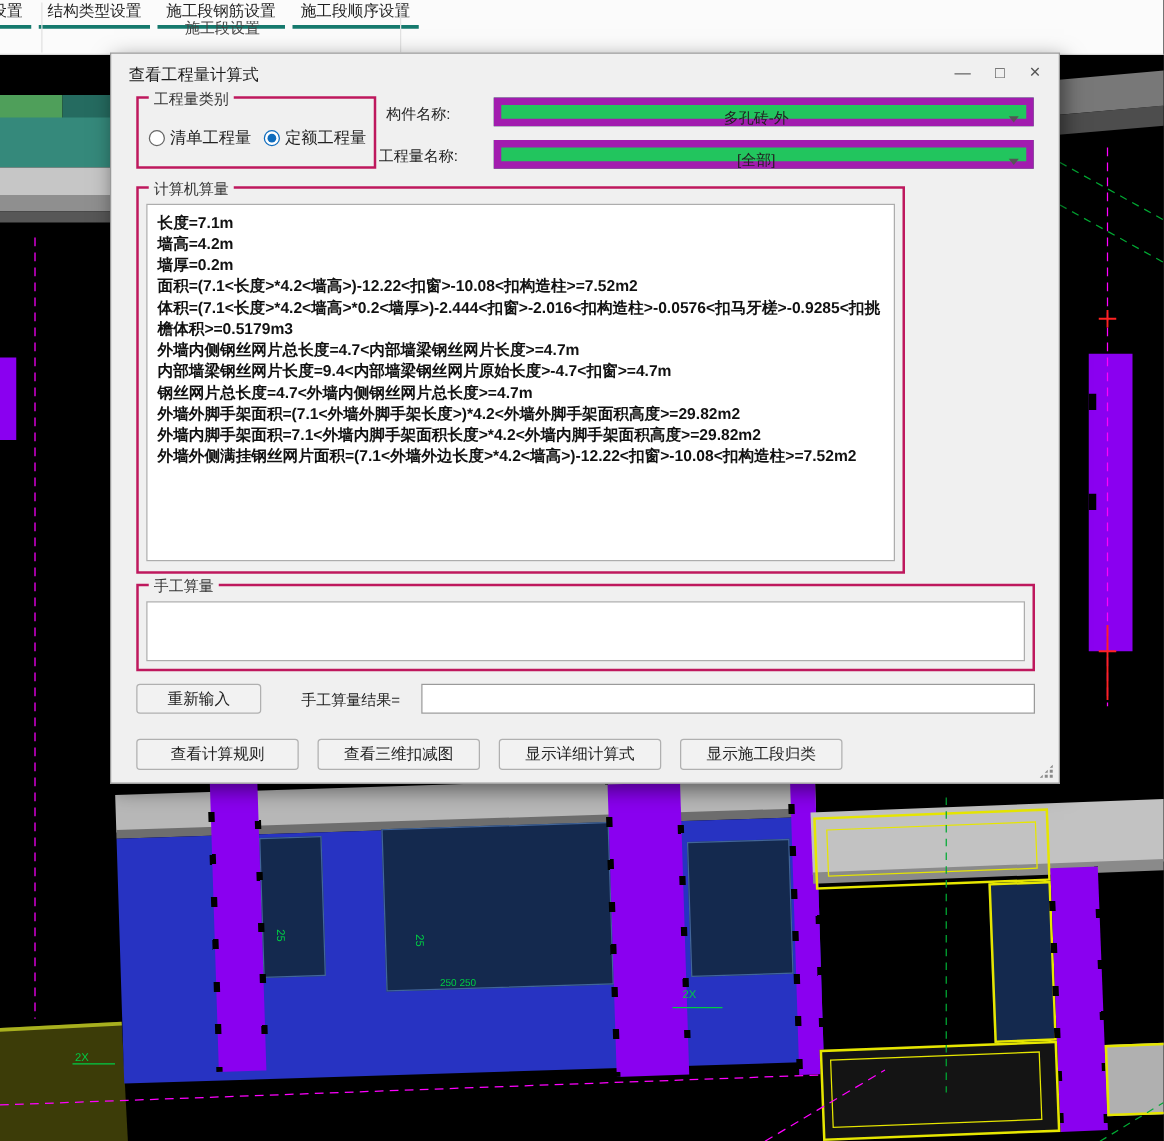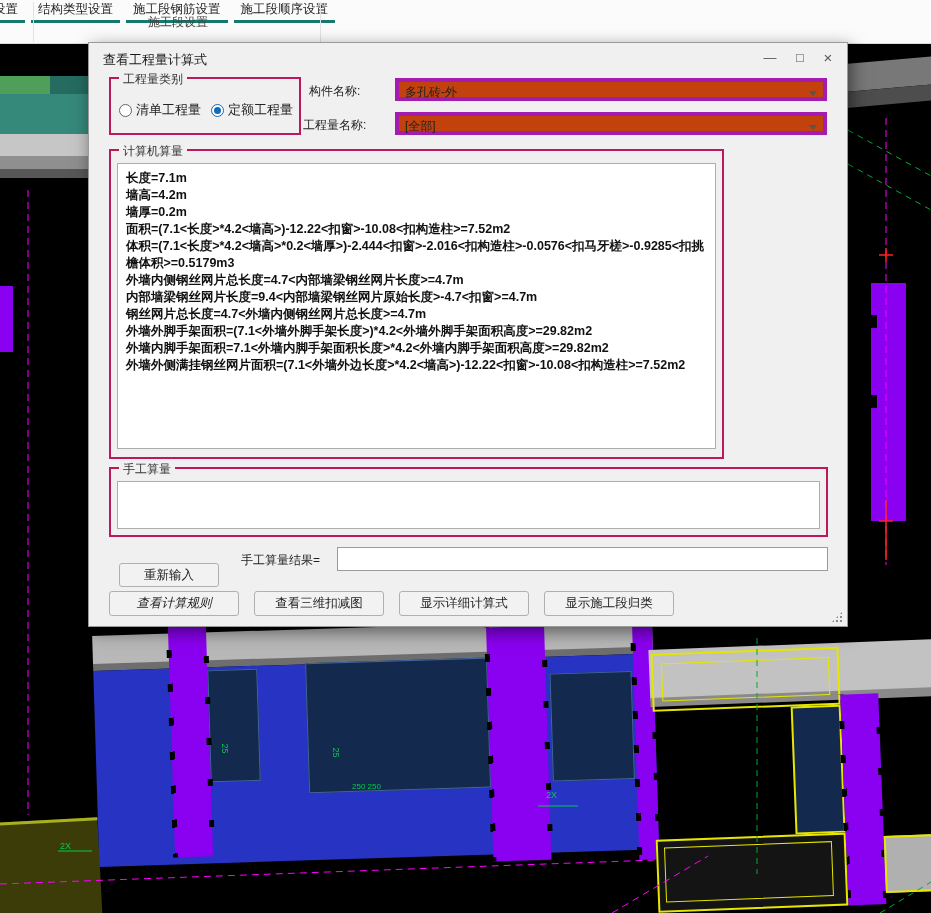--- a/index.html
+++ b/index.html
@@ -88,43 +88,43 @@
   .radio{display:flex;align-items:center;margin-right:10px;cursor:default;}
   .rdot{width:13px;height:13px;border:1px solid #666;border-radius:50%;background:#fff;
     margin-right:4px;position:relative;flex:0 0 auto;}
   .radio.on .rdot{border-color:#0f6cbd;}
   .radio.on .rdot::after{content:"";position:absolute;left:2px;top:2px;width:7px;height:7px;
     border-radius:50%;background:#0f6cbd;}
   .rlabel{font-size:13px;color:#222;white-space:nowrap;}
 
   .fld-label{position:absolute;font-size:12px;color:#222;white-space:nowrap;}
   .lbl-comp{left:220px;top:40px;} .lbl-qty{left:214px;top:74px;}
-  .combo{position:absolute;left:306px;width:432px;height:23px;background:#c2410c;
-    border:4px solid #a21caf;font-size:12px;color:#222;line-height:21px;padding:0 18px 0 6px;
-    cursor:default;}
+  .combo{position:absolute;left:306px;width:432px;height:23px;background:#22c55e;
+    border:6px solid #a21caf;font-size:12px;color:#222;line-height:21px;padding:0 18px 0 6px;
+    cursor:default;text-align:center;}
   .combo1{top:35px;} .combo2{top:69px;}
   .combo .arrow{position:absolute;right:6px;top:9px;width:0;height:0;
     border-left:4px solid transparent;border-right:4px solid transparent;border-top:5px solid #555;}
 
   .grp-comp{left:20px;top:106px;width:615px;height:310px;}
   .comp-area{position:absolute;left:6px;top:12px;right:6px;bottom:8px;background:#fff;
     border:1px solid #adadad;padding:6px 8px;overflow:hidden;}
   .comp-line{font-size:12.5px;font-weight:700;color:#111;line-height:17px;word-break:break-all;}
 
   .grp-man{left:20px;top:424px;width:719px;height:70px;}
   .man-area{position:absolute;left:6px;top:12px;right:6px;bottom:6px;background:#fff;
     border:1px solid #adadad;}
 
   .btn{position:absolute;height:25px;background:#f2f2f2;border:1px solid #b0b0b0;border-radius:3px;
     font-size:12.5px;color:#222;text-align:center;line-height:23px;cursor:default;}
-  .btn-reinput{left:20px;top:520px;width:100px;height:24px;margin-left:10px;}
+  .btn-reinput{left:20px;top:504px;width:100px;height:24px;}
   .lbl-result{left:152px;top:509px;}
   .inp-result{position:absolute;left:248px;top:504px;width:491px;height:24px;background:#fff;
     border:1px solid #9a9a9a;font-size:12px;padding:0 6px;}
-  .btn-b0{left:20px;top:548px;width:130px;font-style:italic;}
+  .btn-b0{left:20px;top:548px;width:130px;}
   .btn-b1{left:165px;top:548px;width:130px;}
   .btn-b2{left:310px;top:548px;width:130px;}
   .btn-b3{left:455px;top:548px;width:130px;}
 
   .grip{position:absolute;right:4px;bottom:3px;width:12px;height:12px;
     background:radial-gradient(circle at 2px 2px,#8a8a8a 1.2px,transparent 1.5px);
     background-size:4px 4px;clip-path:polygon(100% 0,100% 100%,0 100%);}
 </style>
 </head>
 <body>

